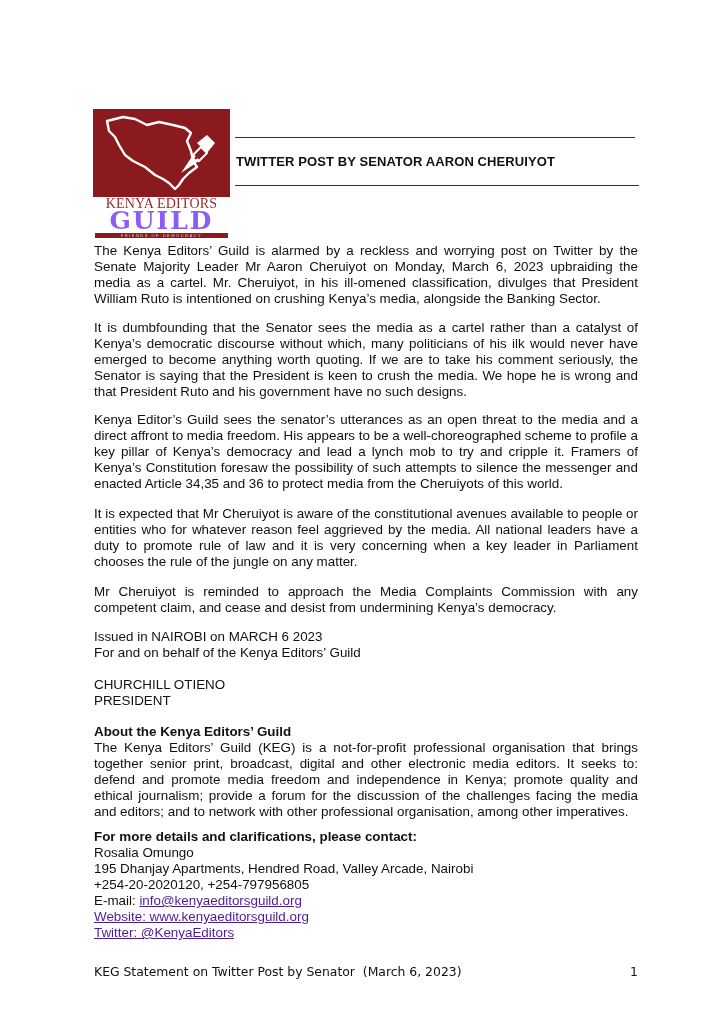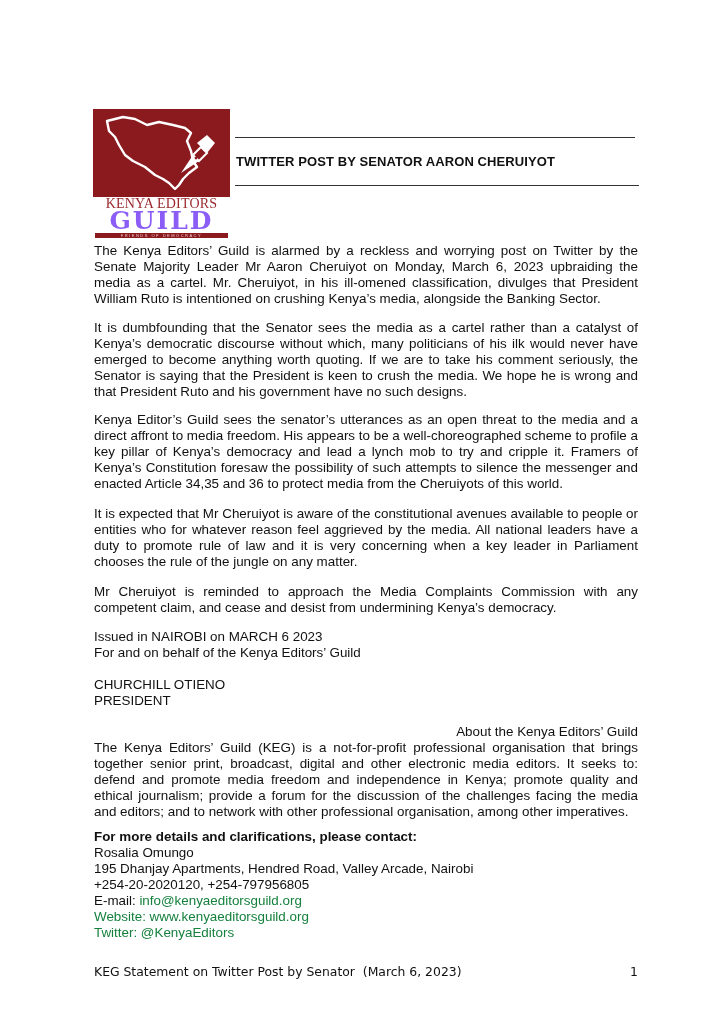--- a/index.html
+++ b/index.html
@@ -22,24 +22,24 @@
     .body p { margin: 0; }
     .p1 { top: 243px; }
     .p2 { top: 320px; }
     .p3 { top: 412px; }
     .p4 { top: 506px; }
     .p5 { top: 584px; }
     .block { position: absolute; left: 94px; font-size: 13.4px; line-height: 16px; }
     .issued { top: 629px; }
     .sign { top: 677px; }
     .about { position: absolute; left: 94px; top: 724px; width: 544px; font-size: 13.4px; line-height: 16px; text-align: justify; }
-    .about .h { font-weight: normal; display: block; text-align: right; }
+    .about .h { font-weight: bold; display: block; text-align: left; }
     .contact { top: 829px; }
     .contact .h { font-weight: bold; display: block; }
-    .contact a { color: #15803d; }
+    .contact a { color: #4c1d95; text-decoration: underline; }
     .line { display: block; white-space: nowrap; }
 
     .footer { position: absolute; left: 94px; top: 964px; width: 544px; font-family: "DejaVu Sans", sans-serif; font-size: 12.4px; color: #111; }
     .footer .num { position: absolute; right: 0; top: 0; }
   </style>
 </head>
 <body>
 
 <div class="page">
 

